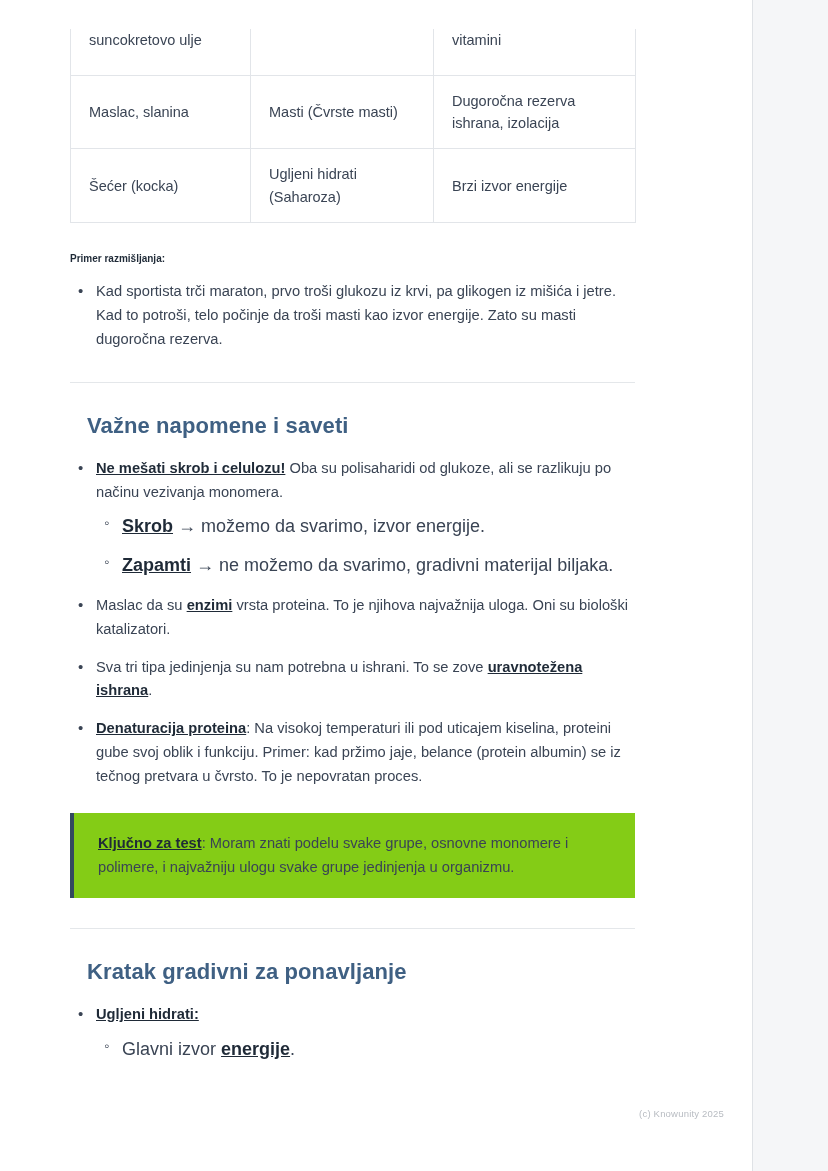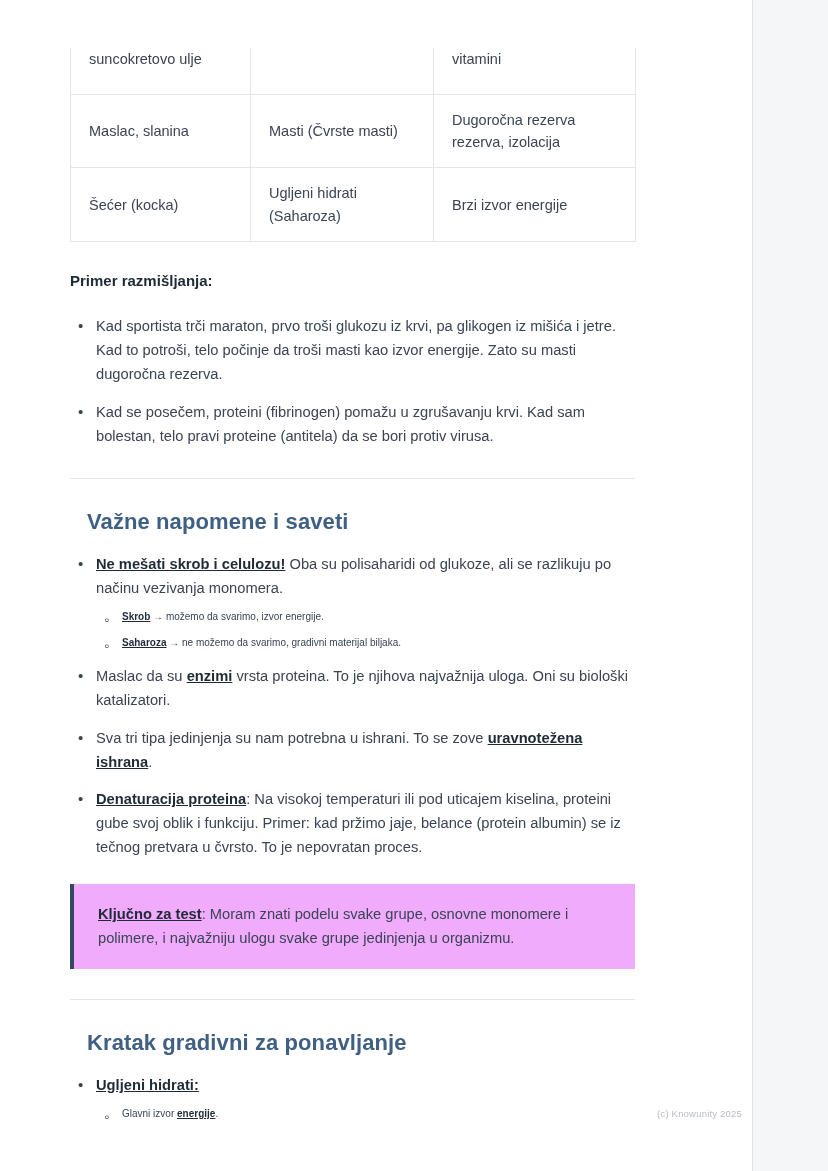--- a/index.html
+++ b/index.html
@@ -36,21 +36,21 @@
     position: absolute;
     left: 70px;
     top: 0;
     width: 565px;
   }
 
   
   table.nutri {
     border-collapse: collapse;
     width: 565px;
-    margin-top: 48px;
+    margin-top: 29px;
     table-layout: fixed;
   }
   table.nutri td {
     border: 1px solid #e2e5e9;
     padding: 14px 18px;
     font-size: 14.5px;
     line-height: 1.55;
     color: #3a4454;
     vertical-align: middle;
   }
@@ -60,24 +60,24 @@
     height: 46px;
     vertical-align: top;
   }
   table.nutri col.c1 { width: 180px; }
   table.nutri col.c2 { width: 183px; }
   table.nutri col.c3 { width: 202px; }
   .cell-multiline { display: block; }
 
   
   h3.sub {
-    font-size: 15px;
+    font-size: 10px;
     font-weight: bold;
     color: #1f2a37;
-    margin: 30px 0 26px 0;
+    margin: 30px 0 16px 0;
   }
   h2.section {
     font-size: 22px;
     font-weight: bold;
     color: #3f6083;
     margin: 30px 0 18px 17px;
     letter-spacing: 0.1px;
   }
   hr.rule {
     border: none;
@@ -107,49 +107,49 @@
   }
   ul.sub {
     list-style: none;
     margin: 8px 0 0 0;
     padding: 0;
   }
   ul.sub > li {
     position: relative;
     padding-left: 26px;
     margin-bottom: 10px;
-    font-size: 10px;
+    font-size: 18px;
     line-height: 1.6;
     color: #3a4454;
   }
   ul.sub > li::before {
     content: "◦";
     position: absolute;
     left: 8px;
     top: -1px;
     color: #3a4454;
     font-size: 15px;
   }
   b, strong { color: #1f2a37; font-weight: bold; text-decoration: underline; }
 
   
   .callout {
-    background: #f0abfc;
+    background: #84cc16;
     border-left: 4px solid #33495f;
     padding: 18px 22px 18px 24px;
     margin-top: 24px;
     font-size: 14.7px;
     line-height: 1.68;
     color: #3a4454;
     width: 565px;
   }
 
   .footer-credit {
     position: absolute;
-    right: 10px;
+    right: 28px;
     bottom: 52px;
     font-size: 9.5px;
     color: #b8bcc2;
     letter-spacing: 0.2px;
   }
 </style>
 </head>
 <body>
 
 <div class="page">
@@ -165,54 +165,53 @@
         <tr>
           <td>suncokretovo ulje</td>
           <td></td>
           <td>vitamini</td>
         </tr>
         <tr>
           <td>Maslac, slanina</td>
           <td>Masti (Čvrste masti)</td>
           <td>
             <span class="cell-multiline">Dugoročna rezerva</span>
-            <span class="cell-multiline">rezerva, izolacija</span>
+            <span class="cell-multiline">ishrana, izolacija</span>
           </td>
         </tr>
         <tr>
           <td>Šećer (kocka)</td>
           <td>
             <span class="cell-multiline">Ugljeni hidrati</span>
             <span class="cell-multiline">(Saharoza)</span>
           </td>
           <td>Brzi izvor energije</td>
         </tr>
       </tbody>
     </table>
 
     <h3 class="sub">Primer razmišljanja:</h3>
 
     <ul class="bul">
       <li>Kad sportista trči maraton, prvo troši glukozu iz krvi, pa glikogen iz mišića i jetre. Kad to potroši, telo počinje da troši masti kao izvor energije. Zato su masti dugoročna rezerva.</li>
-      <li>Kad se posečem, proteini (fibrinogen) pomažu u zgrušavanju krvi. Kad sam bolestan, telo pravi proteine (antitela) da se bori protiv virusa.</li>
     </ul>
 
     <hr class="rule">
 
     <h2 class="section">Važne napomene i saveti</h2>
 
     <ul class="bul">
       <li>
         <b>Ne mešati skrob i celulozu!</b><span> Oba su polisaharidi od glukoze, ali se razlikuju po načinu vezivanja monomera.</span>
         <ul class="sub">
           <li>
             <b>Skrob</b><span> → možemo da svarimo, izvor energije.</span>
           </li>
           <li>
-            <b>Saharoza</b><span> → ne možemo da svarimo, gradivni materijal biljaka.</span>
+            <b>Zapamti</b><span> → ne možemo da svarimo, gradivni materijal biljaka.</span>
           </li>
         </ul>
       </li>
       <li>
         <span>Maslac da su </span><b>enzimi</b><span> vrsta proteina. To je njihova najvažnija uloga. Oni su biološki katalizatori.</span>
       </li>
       <li>
         <span>Sva tri tipa jedinjenja su nam potrebna u ishrani. To se zove </span><b>uravnotežena ishrana</b><span>.</span>
       </li>
       <li>

